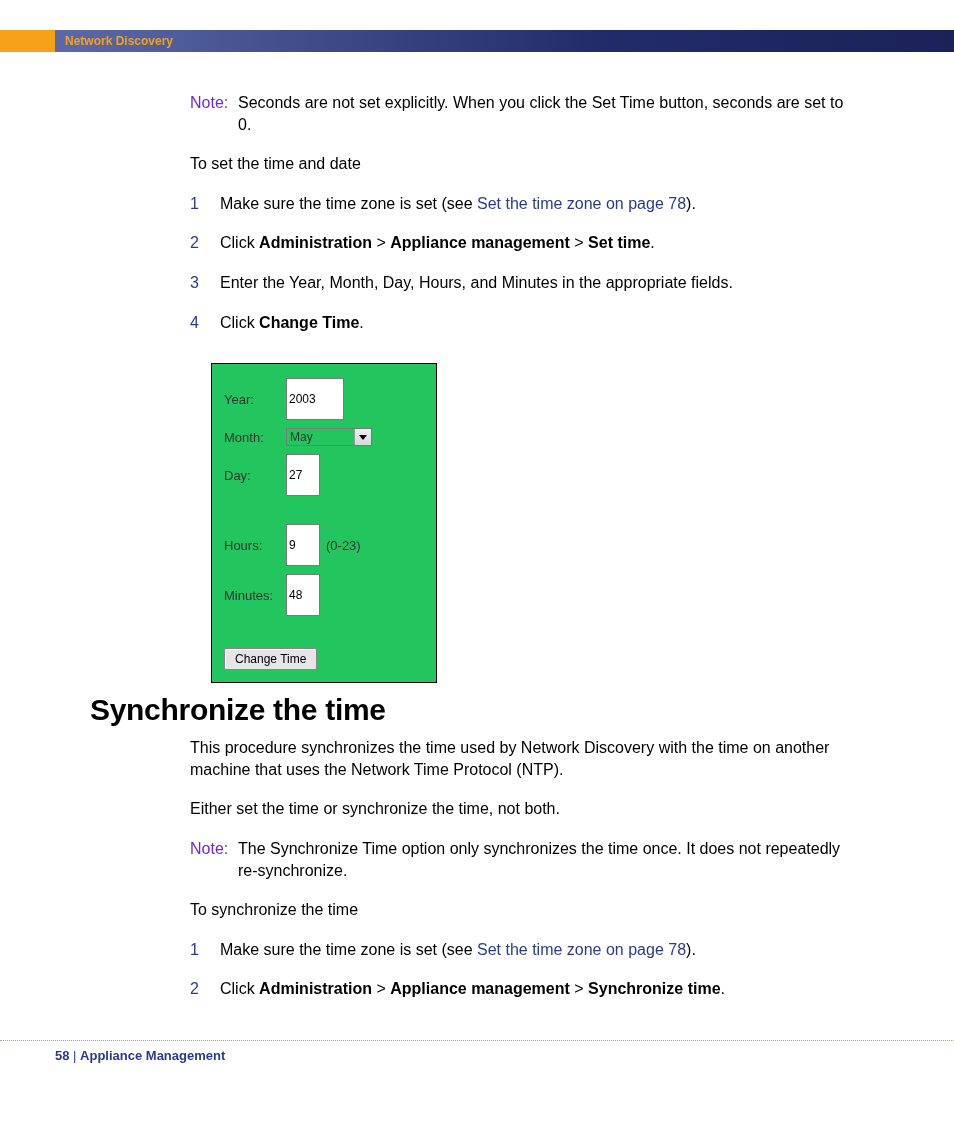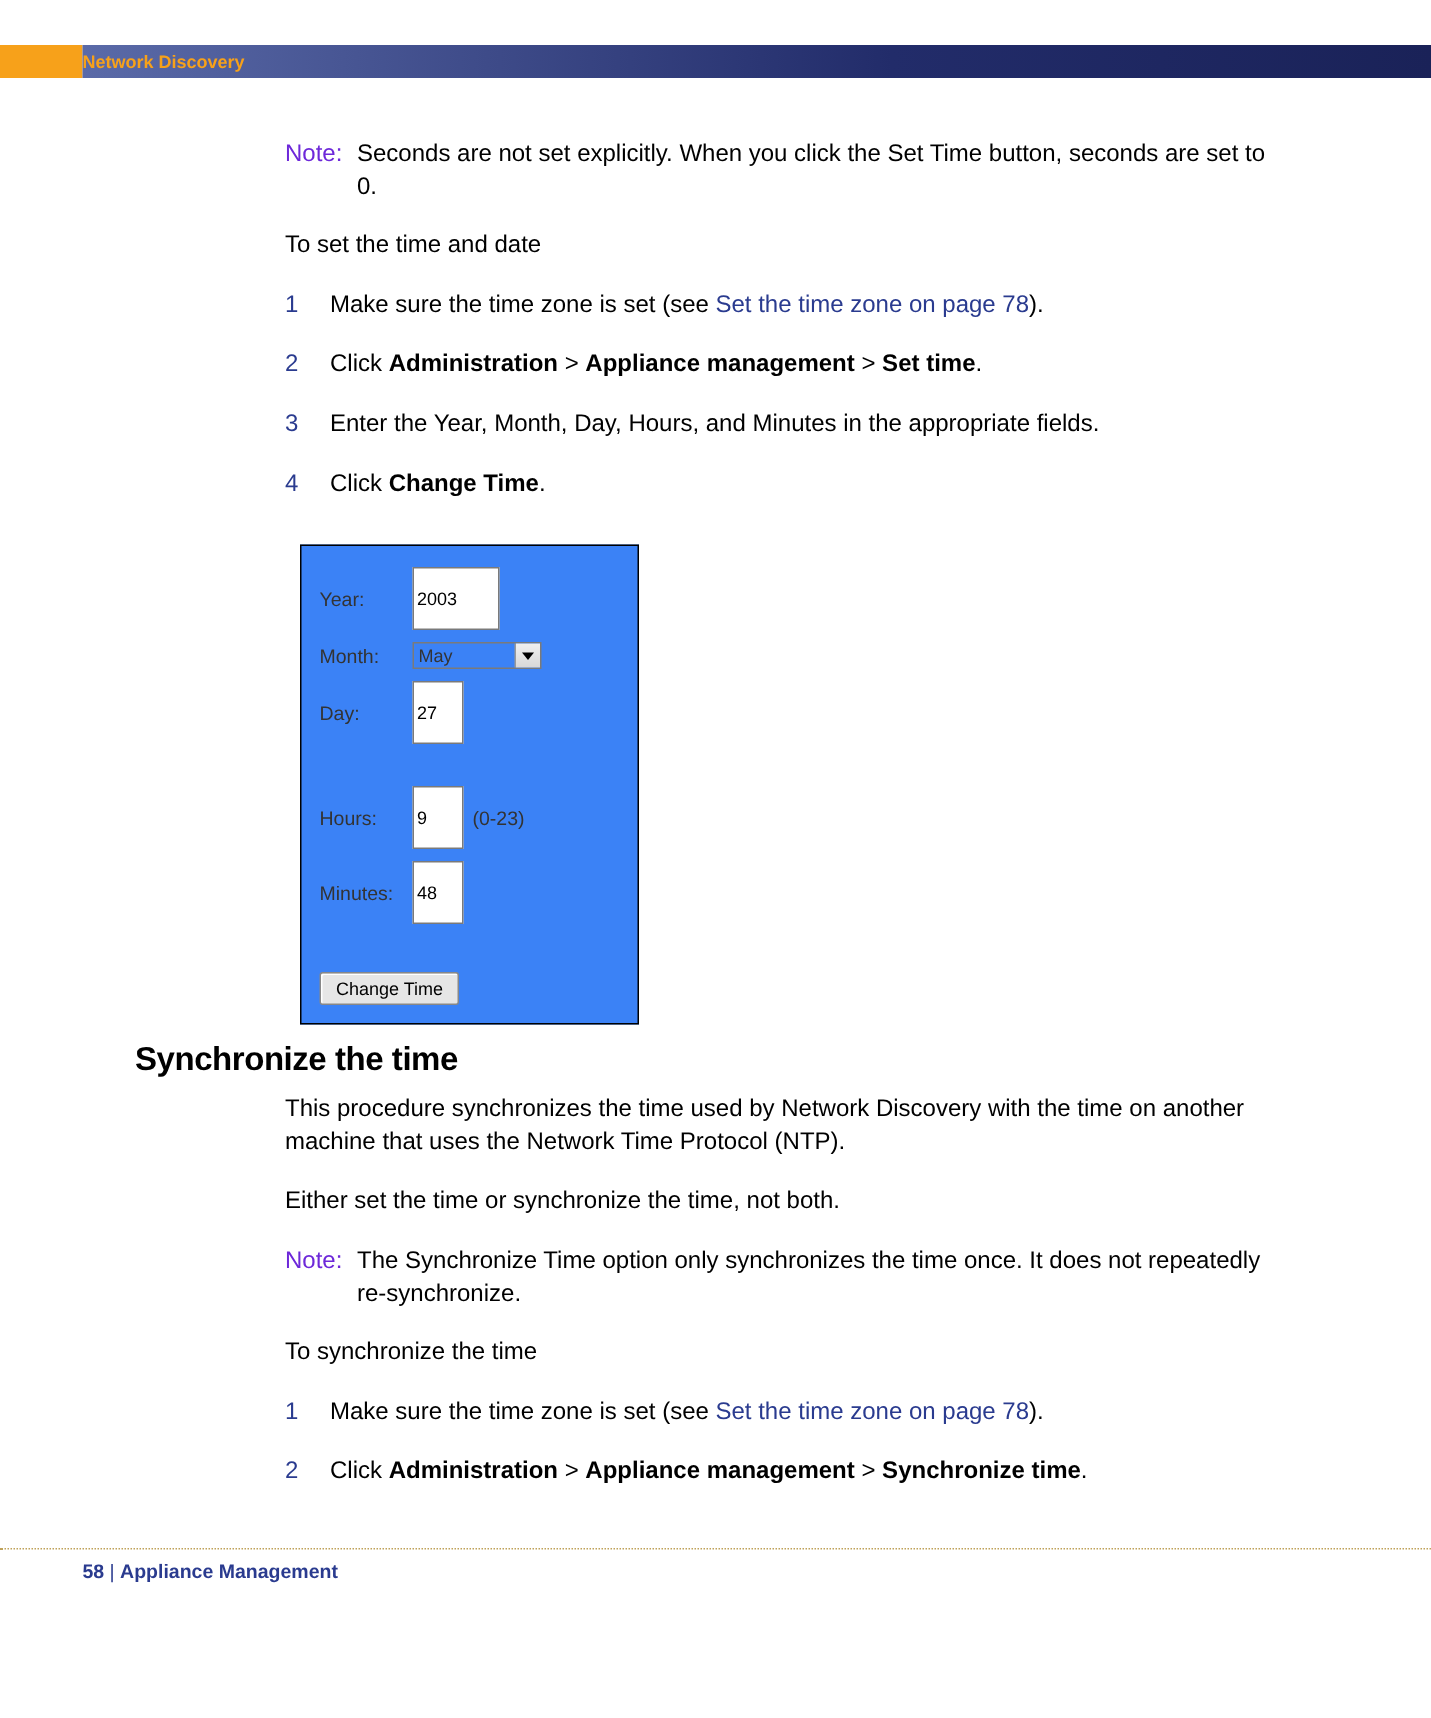--- a/index.html
+++ b/index.html
@@ -18,20 +18,21 @@
   .header-orange {
     width: 55px;
     background: #f7a11a;
   }
   .header-blue {
     flex: 1;
     background: linear-gradient(to right, #5a6aa8 0%, #222c6a 60%, #1a2258 100%);
     color: #f7a11a;
     font-weight: bold;
     font-size: 12px;
+    padding-left: 10px;
     display: flex;
     align-items: center;
   }
   .content {
     margin-left: 190px;
     margin-right: 100px;
     margin-top: 40px;
   }
   .note-row {
     display: flex;
@@ -68,21 +69,22 @@
   .dialog-wrap {
     margin: 30px 0 10px 10px;
   }
   .dialog {
     border: 1px solid #000;
     width: 200px;
     padding: 14px 12px 12px 12px;
     font-family: Arial, sans-serif;
     font-size: 13px;
     color: #333;
-    background: #3b82f6;
+    background: #22c55e;
+    margin-left: 11px;
   }
   .dlg-row {
     display: flex;
     align-items: center;
     margin-bottom: 8px;
     gap: 4px;
   }
   .dlg-label {
     width: 58px;
   }
@@ -136,21 +138,21 @@
     background: #e6e6e6;
     border: 1px solid #888;
     border-radius: 2px;
     padding: 3px 10px;
     box-shadow: inset 1px 1px 0 #fff;
   }
   .h2 {
     margin-left: 90px;
     font-family: "Myriad Pro Condensed", "Arial Narrow", Arial, sans-serif;
     font-weight: bold;
-    font-size: 22px;
+    font-size: 30px;
     margin-top: 6px;
     margin-bottom: 10px;
     letter-spacing: -0.3px;
   }
   .footer-rule {
     margin-top: 40px;
     height: 1px;
     border-top: 1px dotted #bfa25a;
     margin-left: 0;
     margin-right: 0;

